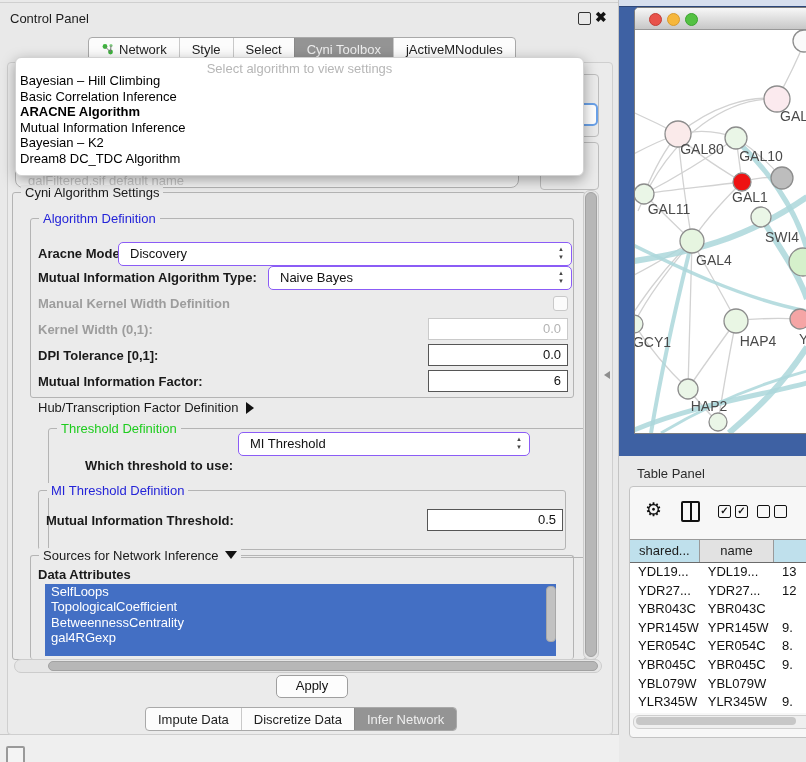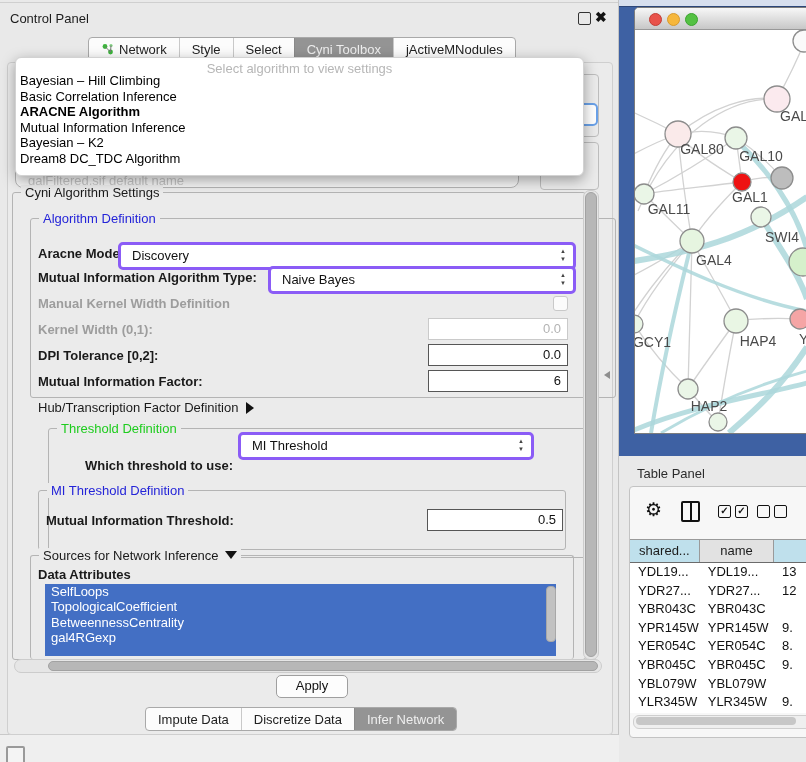--- a/index.html
+++ b/index.html
@@ -38,21 +38,21 @@
   .popup .items div{height:15.5px;line-height:15.5px;padding-left:1px;color:#000;white-space:nowrap;}
   .popup .items div.bold{font-weight:bold;}
 
   .groupbox{border:1px solid #b4b4b4;border-radius:3px;}
   .legend{position:absolute;top:-8px;left:8px;background:#ebebeb;padding:0 4px;white-space:nowrap;}
   .legend.blue{color:#2424d8;}
   .legend.green{color:#1ecc1e;}
 
   .flabel{position:absolute;font-weight:bold;color:#1a1a1a;white-space:nowrap;}
   .flabel.dis{color:#9d9d9d;}
-  .combo{position:absolute;background:#fff;border:3px solid #8b5cf6;border-radius:5px;}
+  .combo{position:absolute;background:#fff;border:1px solid #8b5cf6;border-radius:5px;}
   .combo .val{position:absolute;left:11px;top:3px;color:#111;}
   .stepper{position:absolute;right:6px;top:2px;width:8px;font-size:6px;line-height:8px;color:#444;text-align:center;}
   .tfield{position:absolute;background:#fff;border:1px solid #565656;text-align:right;padding-right:6px;
           line-height:20px;color:#111;}
   .tfield.dis{border:1px solid #cacaca;color:#b3b3b3;}
   .cbox{position:absolute;width:13px;height:13px;border:1px solid #c9c9c9;border-radius:3px;background:#fbfbfb;}
 
   .attr-list{position:absolute;background:#436fc4;}
   .attr-list div{height:15.4px;line-height:15.4px;color:#fff;padding-left:6px;white-space:nowrap;}
   .list-sb{position:absolute;width:8px;background:#c2c2c2;border-radius:4px;border:1px solid #a8a8a8;}
@@ -165,38 +165,38 @@
           <div>Mutual Information Inference</div>
           <div>Bayesian – K2</div>
           <div>Dream8 DC_TDC Algorithm</div>
         </div>
     </div>
 
     <div class="abs groupbox" style="left:12px;top:192px;width:572px;height:466px;">
       <span class="legend">Cyni Algorithm Settings</span>
     </div>
 
-    <div class="abs groupbox" style="left:30px;top:218px;width:542px;height:178px;padding-left:42px;">
+    <div class="abs groupbox" style="left:30px;top:218px;width:542px;height:178px;">
       <span class="legend blue">Algorithm Definition</span>
     </div>
     <div class="flabel" style="left:38px;top:246px;">Aracne Mode:</div>
     <div class="combo" style="left:118px;top:242px;width:452px;height:22px;">
       <span class="val">Discovery</span>
       <span class="stepper">▲<br>▼</span>
     </div>
     <div class="flabel" style="left:38px;top:270px;">Mutual Information Algorithm Type:</div>
     <div class="combo" style="left:268px;top:266px;width:302px;height:22px;">
       <span class="val">Naive Bayes</span>
       <span class="stepper">▲<br>▼</span>
     </div>
     <div class="flabel dis" style="left:38px;top:296px;">Manual Kernel Width Definition</div>
     <div class="cbox" style="left:553px;top:296px;"></div>
     <div class="flabel dis" style="left:38px;top:322px;">Kernel Width (0,1):</div>
     <div class="tfield dis" style="left:428px;top:318px;width:132px;height:20px;">0.0</div>
-    <div class="flabel" style="left:38px;top:348px;">DPI Tolerance [0,2]:</div>
+    <div class="flabel" style="left:38px;top:348px;">DPI Tolerance [0,1]:</div>
     <div class="tfield" style="left:428px;top:344px;width:132px;height:20px;">0.0</div>
     <div class="flabel" style="left:38px;top:374px;">Mutual Information Factor:</div>
     <div class="tfield" style="left:428px;top:370px;width:132px;height:20px;">6</div>
 
     <div class="abs" style="left:38px;top:400px;">
       <span>Hub/Transcription Factor Definition</span><span class="arrow-right"></span>
     </div>
 
     <div class="abs groupbox" style="left:48px;top:428px;width:542px;height:128px;">
       <span class="legend green">Threshold Definition</span>

